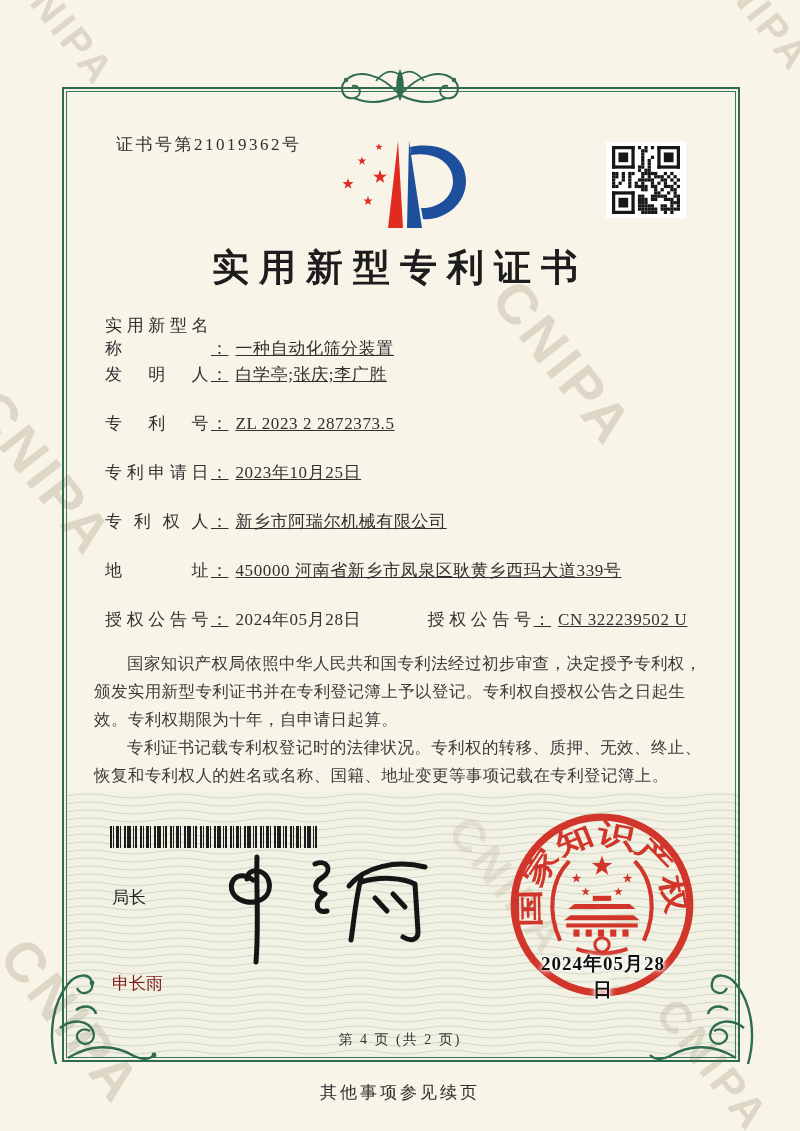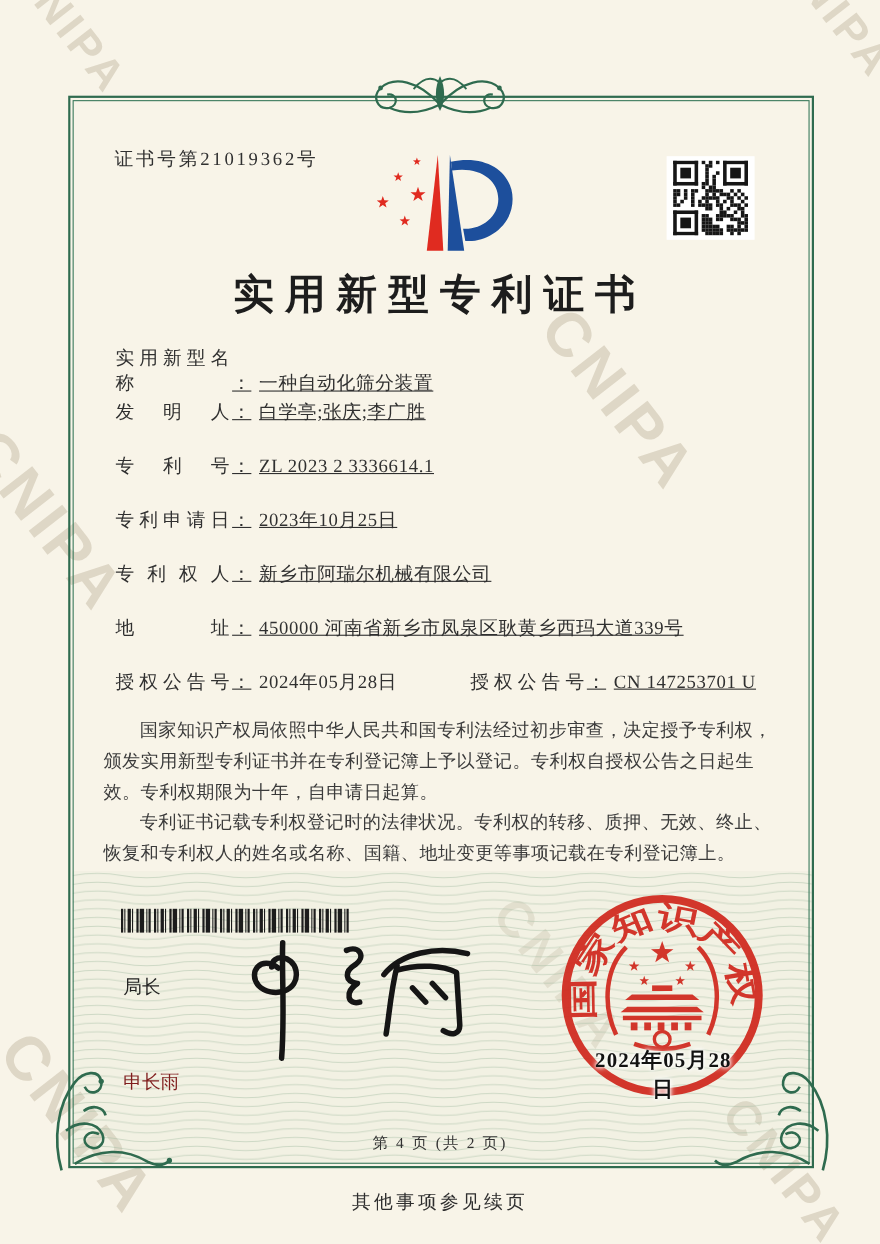--- a/index.html
+++ b/index.html
@@ -8,21 +8,21 @@
   
   .wm{position:absolute;font-family:"Liberation Sans","DejaVu Sans",sans-serif;font-weight:700;
       color:rgba(187,175,149,.42);transform:rotate(52deg);letter-spacing:4px;user-select:none;white-space:nowrap;}
   
   .frame{position:absolute;left:62px;top:87px;width:678px;height:975px;box-sizing:border-box;
          border:2.5px solid #2f6b4f;}
   .frame-inner{position:absolute;left:2px;top:2px;right:2px;bottom:2px;border:1px solid #3a7a5c;}
   
   .waves{position:absolute;left:66px;top:792px;width:672px;height:266px;z-index:0;background:rgba(214,226,206,.18);}
   .content{position:absolute;inset:0;z-index:2;}
-  .cert-number{position:absolute;left:104px;top:133px;font-size:17px;letter-spacing:2.5px;}
+  .cert-number{position:absolute;left:116px;top:133px;font-size:17px;letter-spacing:2.5px;}
   .logo{position:absolute;left:332px;top:138px;}
   .qr-box{position:absolute;left:606px;top:142px;width:80px;height:76px;background:#fff;}
   .qr-box svg{margin:4px;}
   .title{position:absolute;left:0;top:243px;width:100%;text-align:center;font-size:37px;font-weight:700;
          letter-spacing:10px;color:#1d1d1d;font-family:Liberation Mono, monospace;}
   .fields{position:absolute;left:64px;top:314px;width:676px;}
   .frow{height:49px;padding-left:41px;font-size:17px;letter-spacing:.5px;text-decoration:underline;}
   .flabel{display:inline-block;width:104px;text-align:justify;text-align-last:justify;text-justify:inter-character;vertical-align:bottom;}
   .fcolon{margin:0 7px 0 2px;}
   .fvalue{letter-spacing:.6px;}
@@ -285,33 +285,33 @@
     <div class="title">实用新型专利证书</div>
 
     <div class="fields">
       <div class="frow">
         <span class="flabel">实用新型名称</span><span class="fcolon">：</span><span class="fvalue">一种自动化筛分装置</span>
       </div>
       <div class="frow">
         <span class="flabel">发明人</span><span class="fcolon">：</span><span class="fvalue">白学亭;张庆;李广胜</span>
       </div>
       <div class="frow">
-        <span class="flabel">专利号</span><span class="fcolon">：</span><span class="fvalue">ZL 2023 2 3336614.1</span>
+        <span class="flabel">专利号</span><span class="fcolon">：</span><span class="fvalue">ZL 2023 2 2872373.5</span>
       </div>
       <div class="frow">
         <span class="flabel">专利申请日</span><span class="fcolon">：</span><span class="fvalue">2023年10月25日</span>
       </div>
       <div class="frow">
         <span class="flabel">专利权人</span><span class="fcolon">：</span><span class="fvalue">新乡市阿瑞尔机械有限公司</span>
       </div>
       <div class="frow">
         <span class="flabel">地址</span><span class="fcolon">：</span><span class="fvalue">450000 河南省新乡市凤泉区耿黄乡西玛大道339号</span>
       </div>
       <div class="frow">
-        <span class="flabel">授权公告号</span><span class="fcolon">：</span><span class="fvalue gvalue">2024年05月28日</span><span class="flabel">授权公告号</span><span class="fcolon">：</span><span class="fvalue">CN 147253701 U</span>
+        <span class="flabel">授权公告号</span><span class="fcolon">：</span><span class="fvalue gvalue">2024年05月28日</span><span class="flabel">授权公告号</span><span class="fcolon">：</span><span class="fvalue">CN 322239502 U</span>
       </div>
     </div>
 
     <div class="paras">
       <p>国家知识产权局依照中华人民共和国专利法经过初步审查，决定授予专利权，颁发实用新型专利证书并在专利登记簿上予以登记。专利权自授权公告之日起生效。专利权期限为十年，自申请日起算。</p>
       <p>专利证书记载专利权登记时的法律状况。专利权的转移、质押、无效、终止、恢复和专利权人的姓名或名称、国籍、地址变更等事项记载在专利登记簿上。</p>
     </div>
 
     <svg class="barcode" id="barcode-svg" width="214" height="22">
         <rect x="0" y="0" width="2" height="22" fill="#1c1c1c"></rect>

